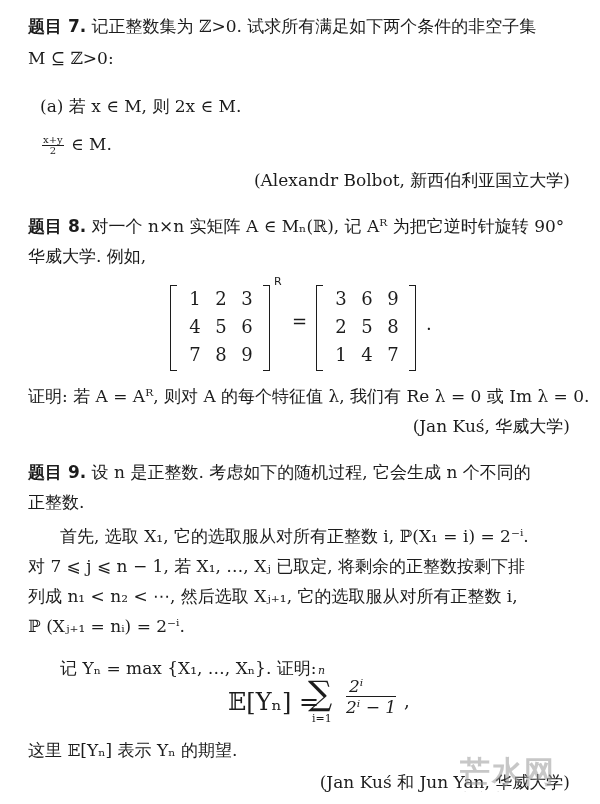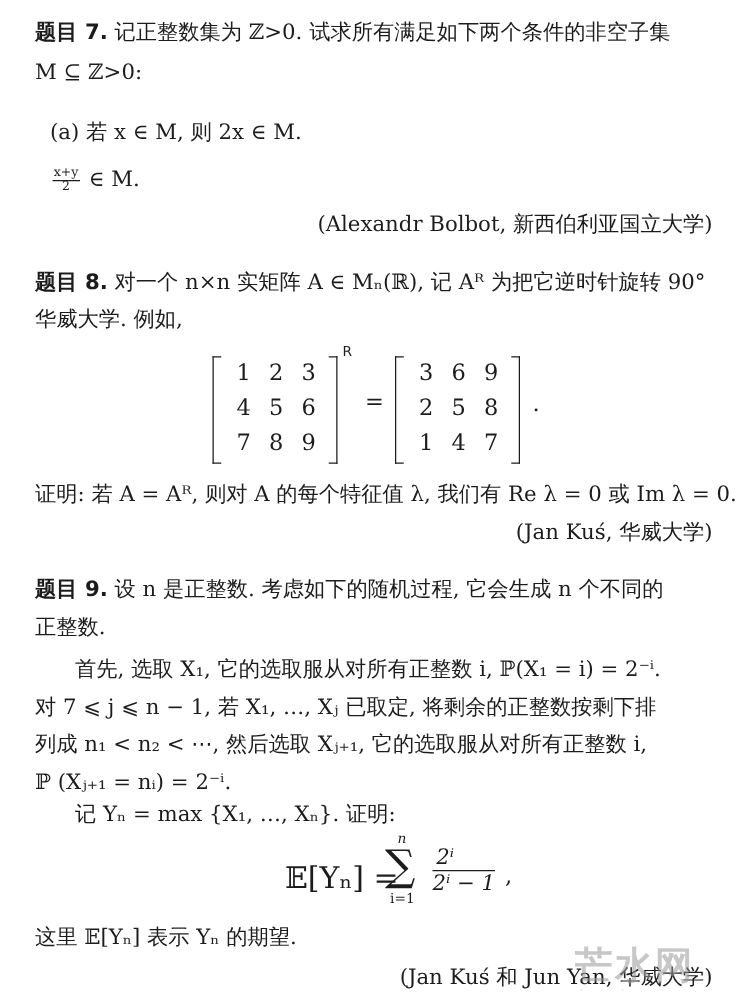--- a/index.html
+++ b/index.html
@@ -98,21 +98,21 @@
   <div class="line right" style="top:414px;">(Jan Kuś, 华威大学)</div>
 
   <div class="line" style="top:460px;">
     <span class="bold">题目 9.</span><span> 设 n 是正整数. 考虑如下的随机过程, 它会生成 n 个不同的</span>
   </div>
   <div class="line" style="top:490px;">正整数.</div>
   <div class="line ind" style="top:524px;">首先, 选取 X₁, 它的选取服从对所有正整数 i, ℙ(X₁ = i) = 2⁻ⁱ.</div>
   <div class="line" style="top:554px;">对 7 ⩽ j ⩽ n − 1, 若 X₁, …, Xⱼ 已取定, 将剩余的正整数按剩下排</div>
   <div class="line" style="top:584px;">列成 n₁ &lt; n₂ &lt; ⋯, 然后选取 Xⱼ₊₁, 它的选取服从对所有正整数 i,</div>
   <div class="line" style="top:614px;">ℙ (Xⱼ₊₁ = nᵢ) = 2⁻ⁱ.</div>
-  <div class="line ind" style="top:640px;">记 Yₙ = max {X₁, …, Xₙ}. 证明:</div>
+  <div class="line ind" style="top:656px;">记 Yₙ = max {X₁, …, Xₙ}. 证明:</div>
 
   <div class="formula">
     <span class="lhs">𝔼[Yₙ] =</span>
     <span class="sup-n">n</span>
     <span class="sigma">∑</span>
     <span class="sub-i">i=1</span>
     <span class="fr">
       <span class="num">2ⁱ</span>
       <span class="den" style="display:block;">2ⁱ − 1</span>
     </span>

